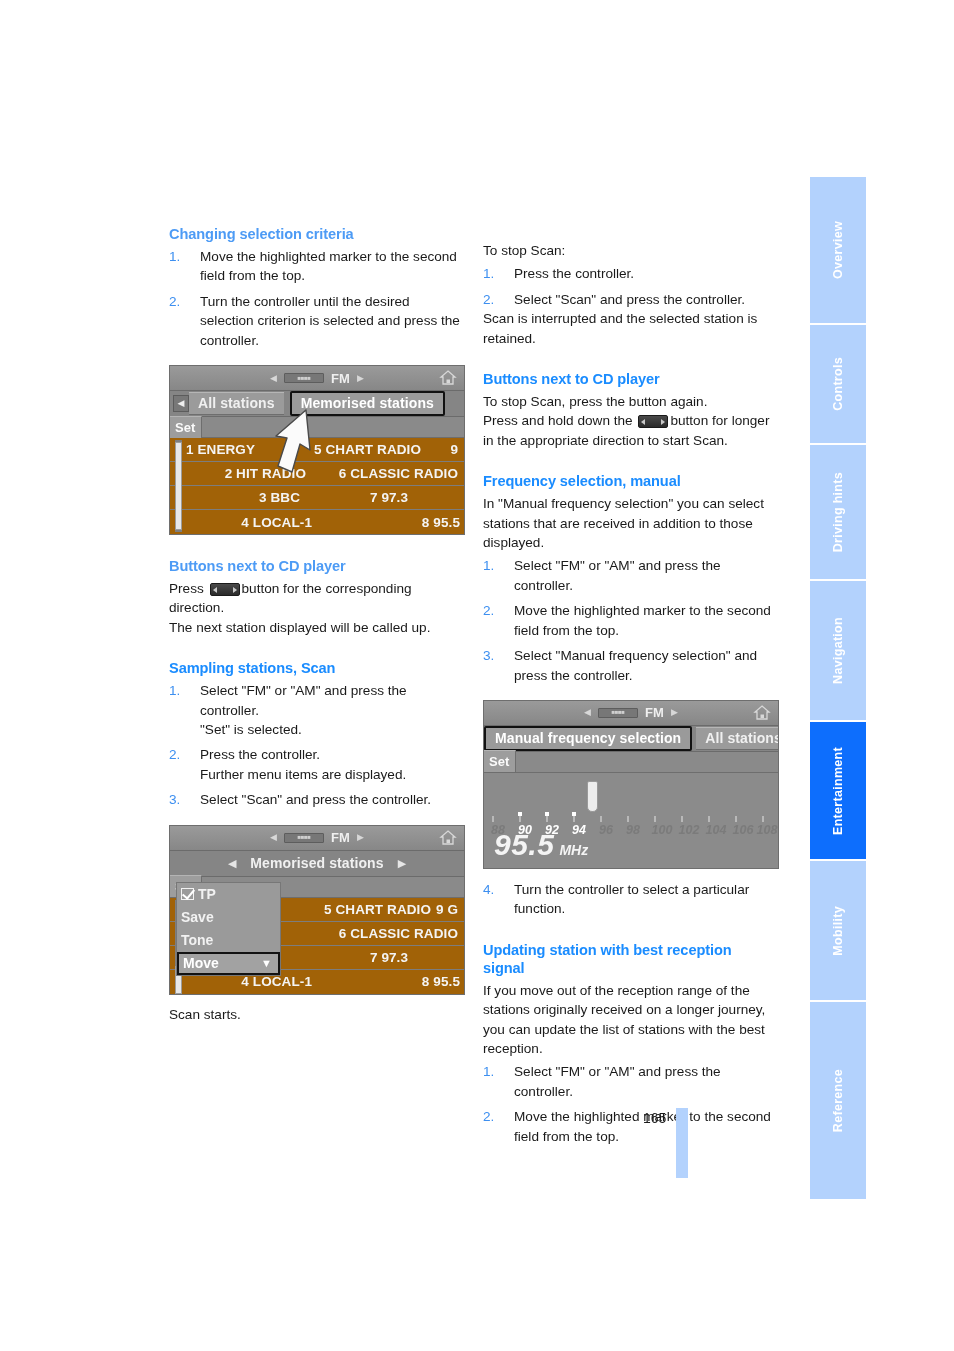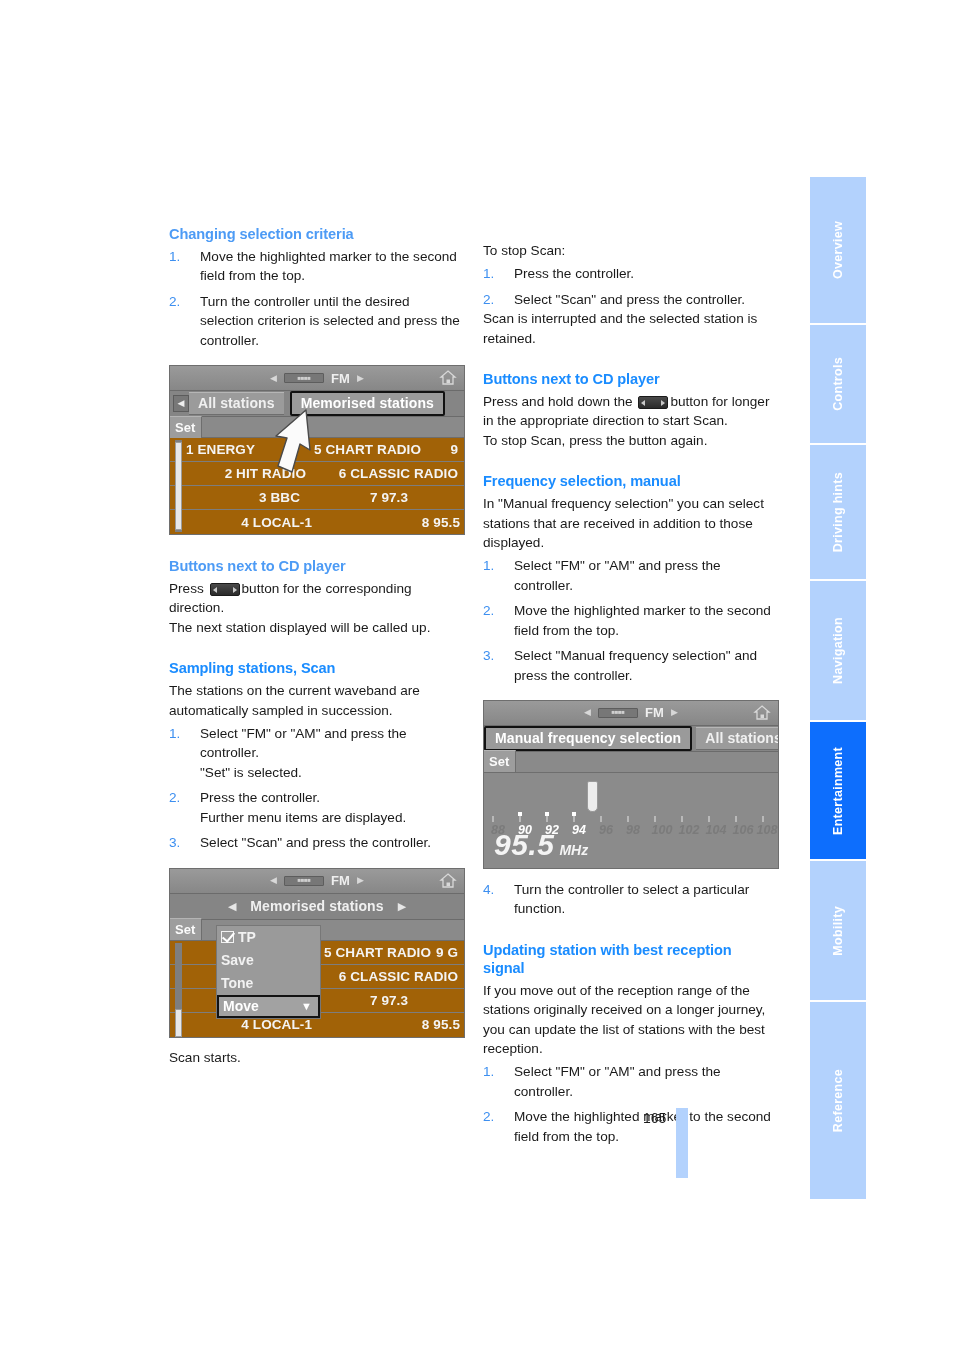--- a/index.html
+++ b/index.html
@@ -263,21 +263,20 @@
   .cursor-arrow { position: absolute; pointer-events: none; }
 
   
   .popup {
     position: absolute;
     left: 6px; top: 56px;
     width: 105px;
     background: #9a9a9a;
     border: 1px solid #777;
     z-index: 5;
-    margin-left: 40px;
   }
   .popup .pi {
     height: 23px;
     display: flex; align-items: center;
     padding-left: 4px;
     font-size: 14px; font-weight: bold;
     color: #f2f2f2;
   }
   .popup .pi.sel {
     background: #a2a2a2;
@@ -500,21 +499,20 @@
 
     <div class="gap-l"></div>
 
     <h2 class="sec">Buttons next to CD player</h2>
     <p class="para"><span>Press</span> <span class="rocker"></span><span>button for the corresponding direction.</span></p>
     <p class="para">The next station displayed will be called up.</p>
 
     <div class="gap-l"></div>
 
     <h2 class="sec strong">Sampling stations, Scan</h2>
-    <p class="para">The stations on the current waveband are automatically sampled in succession.</p>
     <ol class="steps">
       <li>
         <span class="num">1.</span>
         <span>Select "FM" or "AM" and press the controller.</span>
         <span class="sub">"Set" is selected.</span>
       </li>
       <li>
         <span class="num">2.</span>
         <span>Press the controller.</span>
         <span class="sub">Further menu items are displayed.</span>
@@ -608,22 +606,22 @@
       <li>
         <span class="num">2.</span>
         <span>Select "Scan" and press the controller.</span>
       </li>
     </ol>
     <p class="para">Scan is interrupted and the selected station is retained.</p>
 
     <div class="gap-l"></div>
 
     <h2 class="sec strong">Buttons next to CD player</h2>
+    <p class="para">To stop Scan, press the button again.</p>
     <p class="para"><span>Press and hold down the</span> <span class="rocker"></span><span>button for longer in the appropriate direction to start Scan.</span></p>
-    <p class="para">To stop Scan, press the button again.</p>
 
     <div class="gap-l"></div>
 
     <h2 class="sec strong">Frequency selection, manual</h2>
     <p class="para">In "Manual frequency selection" you can select stations that are received in addition to those displayed.</p>
     <ol class="steps">
       <li>
         <span class="num">1.</span>
         <span>Select "FM" or "AM" and press the controller.</span>
       </li>

